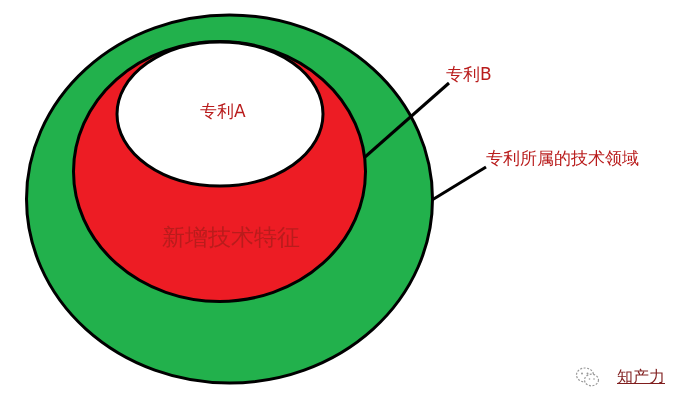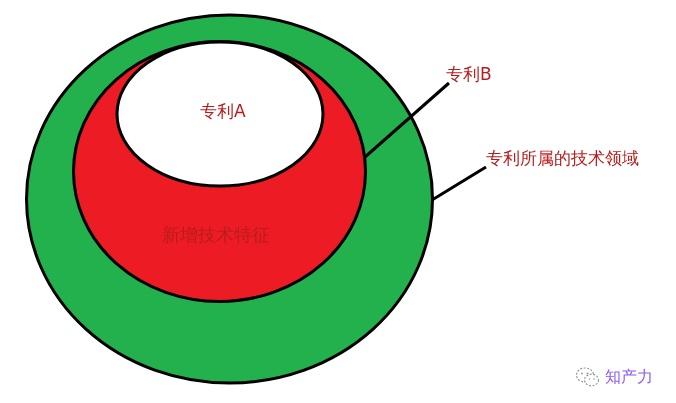--- a/index.html
+++ b/index.html
@@ -1,38 +1,38 @@
 <!DOCTYPE html>
 <html><head>
   <meta charset="utf-8">
   <style>
     html, body { margin: 0; padding: 0; background: #ffffff; }
     body { width: 676px; height: 403px; position: relative; overflow: hidden;
            font-family: "DejaVu Sans", "Liberation Sans", sans-serif; }
     svg#diagram { position: absolute; left: 0; top: 0; }
     .lbl { position: absolute; font-size: 17px; color: #b91c1c; white-space: nowrap; line-height: 1; }
-    .watermark { position: absolute; left: 575px; top: 366px; display: flex; align-items: center; gap: 4px;
-                 color: #8b5cf6; font-size: 16px; }
+    .watermark { position: absolute; left: 575px; top: 366px; display: flex; align-items: center; gap: 16px;
+                 color: #7f1d1d; font-size: 16px; text-decoration: underline; }
     .wm-icon { width: 26px; height: 22px; }
   </style>
 </head>
 <body>
 
 <svg id="diagram" width="676" height="403" viewBox="0 0 676 403">
   <ellipse cx="229.5" cy="199" rx="203" ry="184" fill="#22b14c" stroke="#000" stroke-width="3"></ellipse>
   <ellipse cx="219.5" cy="171.5" rx="146" ry="130" fill="#ed1c24" stroke="#000" stroke-width="3"></ellipse>
   <ellipse cx="220" cy="114" rx="103" ry="72" fill="#ffffff" stroke="#000" stroke-width="3"></ellipse>
   <line x1="365" y1="157" x2="449" y2="83" stroke="#000" stroke-width="3"></line>
   <line x1="432" y1="200" x2="486" y2="167" stroke="#000" stroke-width="3"></line>
 </svg>
 
 <div class="lbl" style="left:200px; top:103px;">专利A</div>
 <div class="lbl" style="left:446px; top:66px;">专利B</div>
 <div class="lbl" style="left:486px; top:150px;">专利所属的技术领域</div>
-<div class="lbl" style="left:162px; top:226px; font-size:18px;">新增技术特征</div>
+<div class="lbl" style="left:162px; top:226px; font-size:23px;">新增技术特征</div>
 
 <div class="watermark">
   <svg class="wm-icon" viewBox="0 0 26 22">
     <ellipse cx="10" cy="9" rx="8.5" ry="7" fill="none" stroke="#9a9a9a" stroke-width="1.2" stroke-dasharray="2 1.5"></ellipse>
     <ellipse cx="16.5" cy="14" rx="7" ry="5.8" fill="#fff" stroke="#9a9a9a" stroke-width="1.2" stroke-dasharray="2 1.5"></ellipse>
     <circle cx="7" cy="7.5" r="1" fill="#9a9a9a"></circle>
     <circle cx="12.5" cy="7.5" r="1" fill="#9a9a9a"></circle>
     <circle cx="14.5" cy="13" r="0.8" fill="#9a9a9a"></circle>
     <circle cx="19" cy="13" r="0.8" fill="#9a9a9a"></circle>
   </svg>

